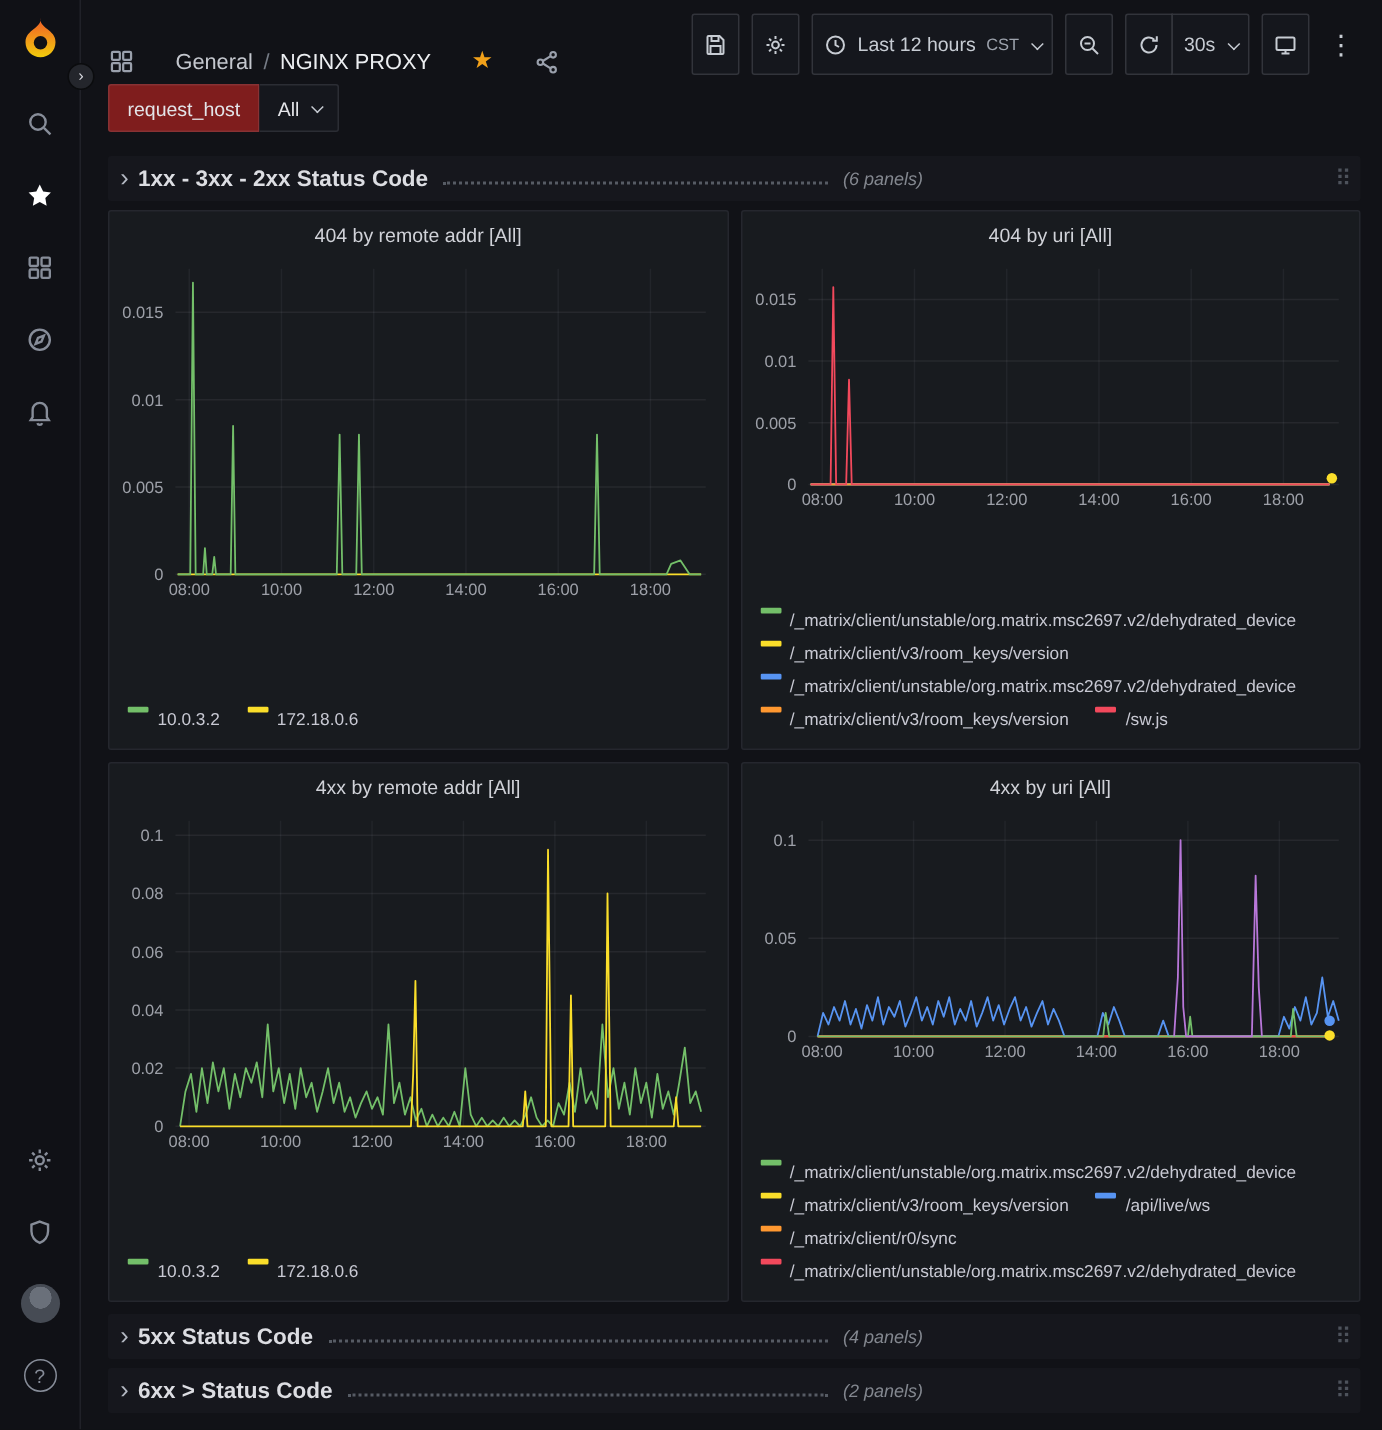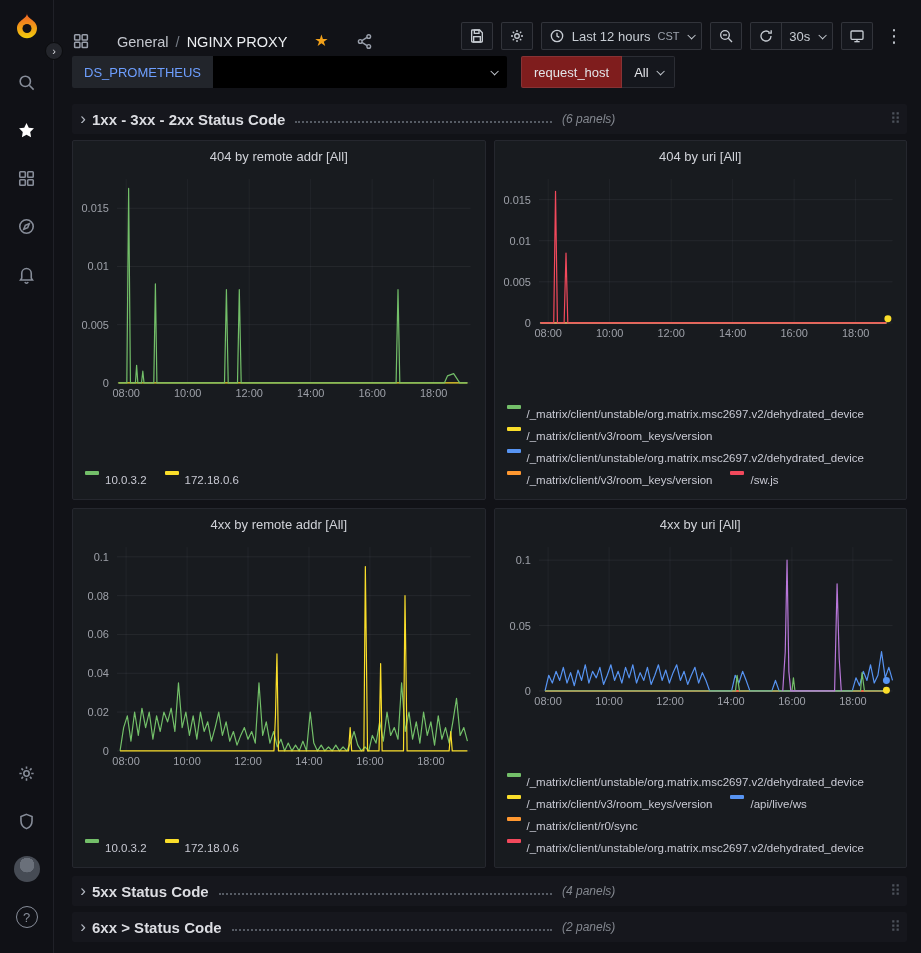--- a/index.html
+++ b/index.html
@@ -31,21 +31,21 @@
   .crumb-icon { color:#9aa0ac; display:flex; }
   .crumb { display:flex; align-items:center; gap:7px; font-size:14.5px; white-space:nowrap; }
   .crumb .section { color:#c4c7ce; cursor:pointer; }
   .crumb .sep { color:#767c86; }
   .crumb .title { color:#eceef1; font-weight:500; cursor:pointer; }
   .star-fav { font-size:16px; cursor:pointer; }
   .icon-plain { color:#9aa0ac; display:flex; cursor:pointer; }
   .icon-plain svg { width:17px; height:17px; }
 
   .nav-right { margin-left:auto; display:flex; align-items:center; gap:8px; }
-  .nv-btn { height:28px; min-width:32px; padding:0 7px; display:flex; align-items:center; justify-content:center;
+  .nv-btn { height:41px; min-width:32px; padding:0 7px; display:flex; align-items:center; justify-content:center;
     gap:7px; background:#15171d; border:1px solid rgba(204,204,220,0.16); border-radius:2px;
     color:#c7ccd3; font-size:13px; cursor:pointer; white-space:nowrap; }
   .nv-btn svg { width:16px; height:16px; }
   .nv-group { display:flex; }
   .nv-group .nv-btn:first-child { border-radius:2px 0 0 2px; }
   .nv-group .nv-btn:last-child { border-radius:0 2px 2px 0; margin-left:-1px; }
   .tz { font-size:11px; color:#9da3ad; }
   .caret { display:inline-block; border:solid #c7ccd3; border-width:0 1.4px 1.4px 0;
     padding:2.4px; transform:rotate(45deg) translateY(-1px); margin-left:2px; }
   .kebab { font-size:18px; color:#c7ccd3; padding:0 4px; cursor:pointer; }
@@ -237,27 +237,20 @@
             <rect x="3" y="4.5" width="18" height="12.5" rx="1.5"></rect>
               <line x1="12" y1="17" x2="12" y2="20"></line>
               <line x1="8" y1="20.5" x2="16" y2="20.5"></line>
           </svg>
         </div>
         <span class="kebab">⋮</span>
       </div>
     </header>
 
     <div class="subnav">
-      <div class="var-group">
-        <span class="var-label blue">DS_PROMETHEUS</span>
-        <span class="var-value">
-          <span></span>
-          <span class="caret"></span>
-        </span>
-      </div>
       <div class="var-group">
         <span class="var-label boxed">request_host</span>
         <span class="var-value-sm">
           <span>All</span>
           <span class="caret"></span>
         </span>
       </div>
     </div>
 
     <div class="dash">

